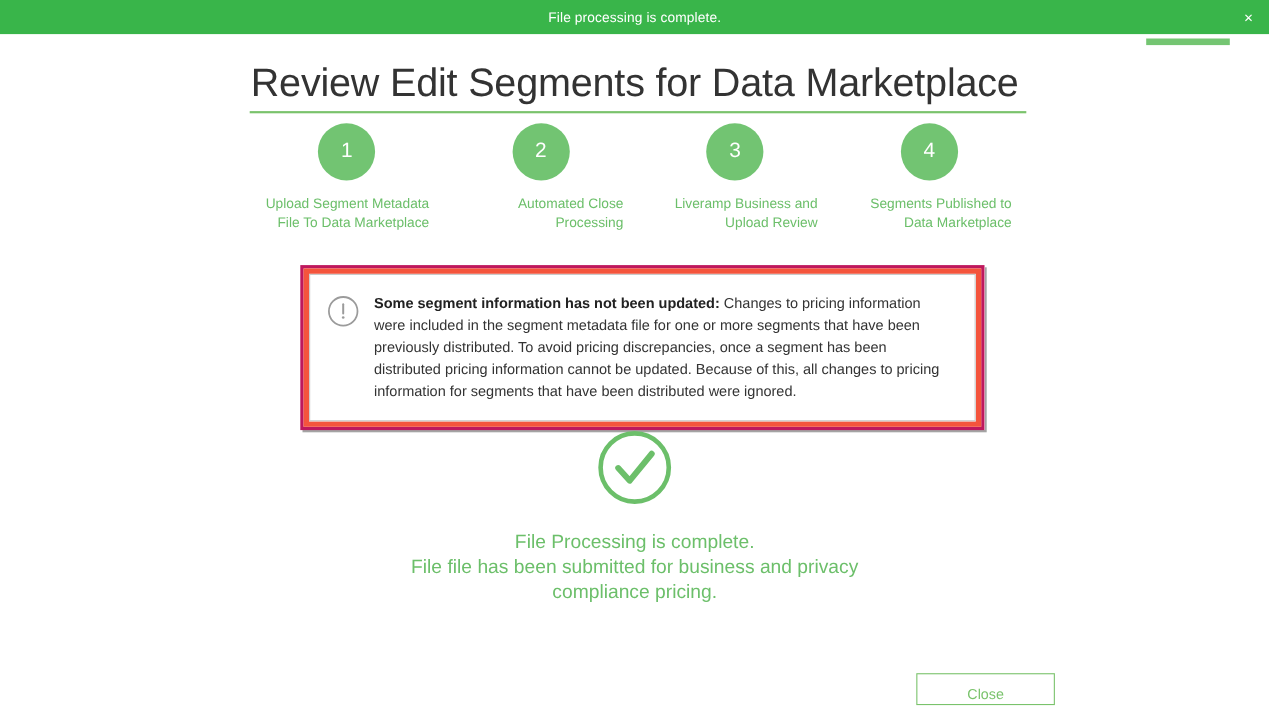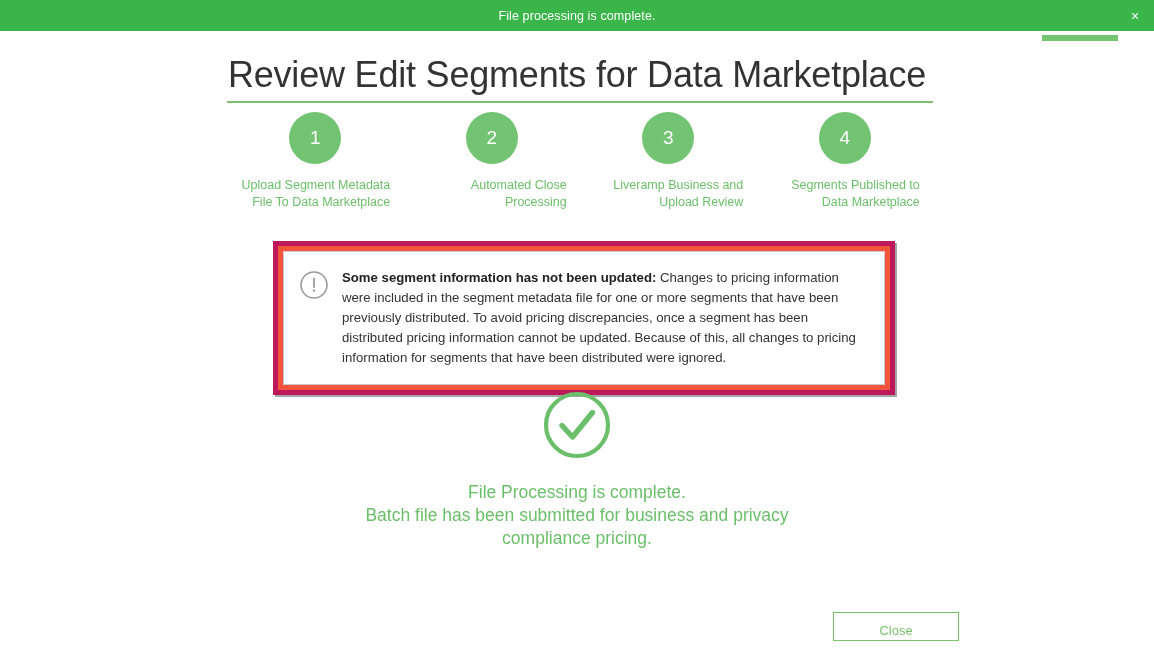--- a/index.html
+++ b/index.html
@@ -124,21 +124,21 @@
     color: #6cbf6a;
   }
 
   
   .alert-outer {
     position: absolute;
     top: 241px;
     left: 273px;
     width: 622px;
     box-sizing: border-box;
-    border: 5px solid #be185d;
+    border: 3px solid #be185d;
     box-shadow: 2px 2px 0 0 rgba(90,90,90,0.55);
   }
   .alert-band {
     border: 5px solid #f4543c;
     background: #f4543c;
   }
   .alert-inner {
     background: #ffffff;
     border: 1px solid #c9c9c9;
     box-sizing: border-box;
@@ -261,17 +261,17 @@
 
 <span class="success-icon">
   <svg viewBox="0 0 70 70" width="70" height="70" aria-hidden="true">
     <circle cx="35" cy="35" r="31" fill="none" stroke="#6cbf6a" stroke-width="4.2"></circle>
     <polyline points="20,35.5 30.5,47 50.5,22.5" fill="none" stroke="#6cbf6a" stroke-width="5.4" stroke-linecap="round" stroke-linejoin="round"></polyline>
   </svg>
 </span>
 
 <div class="success-text">
   <div>File Processing is complete.</div>
-  <div>Batch file has been submitted for business and privacy</div>
+  <div>File file has been submitted for business and privacy</div>
   <div>compliance pricing.</div>
 </div>
 
 <button class="close-button">Close</button>
 
 </body></html>

